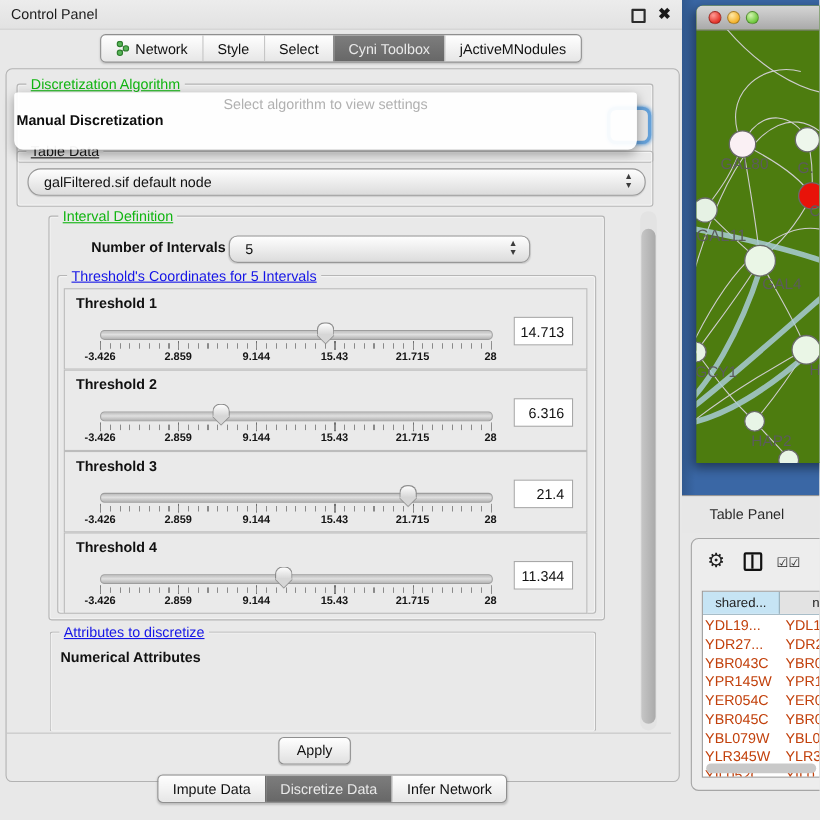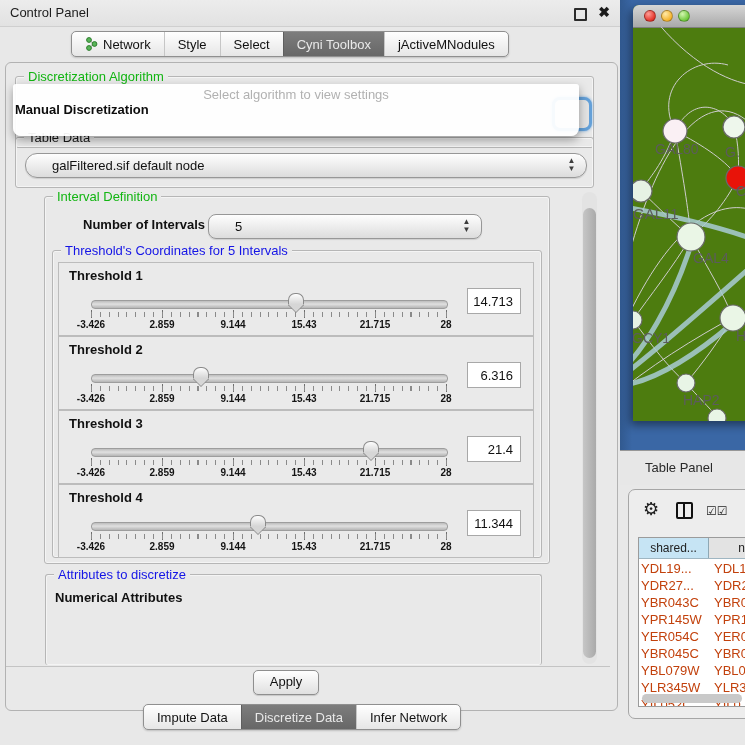--- a/index.html
+++ b/index.html
@@ -16,34 +16,34 @@
   #titlebar{left:0;top:0;width:620px;height:26px;background:linear-gradient(#ececec,#e2e2e2);border-bottom:1px solid #cfcfcf;}
   #titlebar .t{position:absolute;left:10px;top:5px;font-size:13px;color:#1c1c1c;}
   #float-icon{position:absolute;right:33px;top:8px;width:9px;height:9px;border:2px solid #2b2b2b;border-radius:1px;}
   #close-icon{position:absolute;right:10px;top:4px;font-size:14px;font-weight:bold;color:#1b1b1b;}
 
   
   .segctl{display:flex;height:24px;border:1px solid #8f8f8f;border-radius:5px;overflow:hidden;background:linear-gradient(#ffffff,#e6e6e6);box-shadow:0 1px 2px rgba(0,0,0,.18);}
   .seg{display:flex;align-items:center;gap:5px;padding:0 13px;font-size:13px;color:#111;border-left:1px solid #c6c6c6;white-space:nowrap;}
   .seg:first-child{border-left:none;}
   .seg.selected{background:linear-gradient(#7d7d7d,#676767);color:#e9e9e9;border-left-color:#5f5f5f;}
-  #top-tabs{left:71px;top:31px;}
+  #top-tabs{left:91px;top:31px;}
   #bottom-tabs{left:143px;top:704px;}
 
   #main-panel{left:5px;top:62px;width:611px;height:647px;border:1px solid #b2b2b2;border-radius:6px;background:#e9e9e9;}
 
   .groupbox{position:absolute;border:1px solid #b6b6b6;border-radius:3px;box-shadow:inset 0 0 0 1px #f4f4f4;}
-  .grouplabel{position:absolute;top:-8px;left:8px;background:#e9e9e9;padding:0 4px;font-size:13px;white-space:nowrap;}
+  .grouplabel{position:absolute;top:-8px;left:8px;background:#e9e9e9;padding:0 4px;font-size:13px;white-space:nowrap;text-decoration:underline;}
   .lbl-green{color:#12b512;}
   .lbl-blue{color:#1414e6;}
   .lbl-black{color:#1a1a1a;}
 
   
   .combo{position:absolute;border:1px solid #979797;border-radius:12px;background:linear-gradient(#fefefe,#dcdcdc);box-shadow:0 1px 1px rgba(0,0,0,.12);}
-  .combo .val{position:absolute;left:26px;top:0;line-height:23px;font-size:13px;color:#111;}
+  .combo .val{position:absolute;left:14px;top:0;line-height:23px;font-size:13px;color:#111;}
   .stepper{position:absolute;right:10px;top:3px;width:9px;display:flex;flex-direction:column;align-items:center;line-height:8px;font-size:8px;color:#3c3c3c;}
 
   
   #algo-ring{left:552px;top:97px;width:34px;height:28px;border:3px solid #64a0d8;border-radius:8px;background:#e3e3e3;box-shadow:0 0 3px rgba(100,160,216,.9);z-index:5;}
   #algo-popup{left:13px;top:84px;width:566px;height:52px;background:rgba(255,255,255,.94);border-radius:3px 3px 8px 8px;box-shadow:0 4px 10px rgba(0,0,0,.35);z-index:10;}
   #algo-popup .ph{text-align:center;color:#b1b1b1;font-size:13px;padding-top:3px;}
   #algo-popup .opt{font-size:13px;color:#0d0d0d;line-height:16px;padding-left:2px;}
   #algo-popup .opt.first{font-weight:bold;}
 
   

